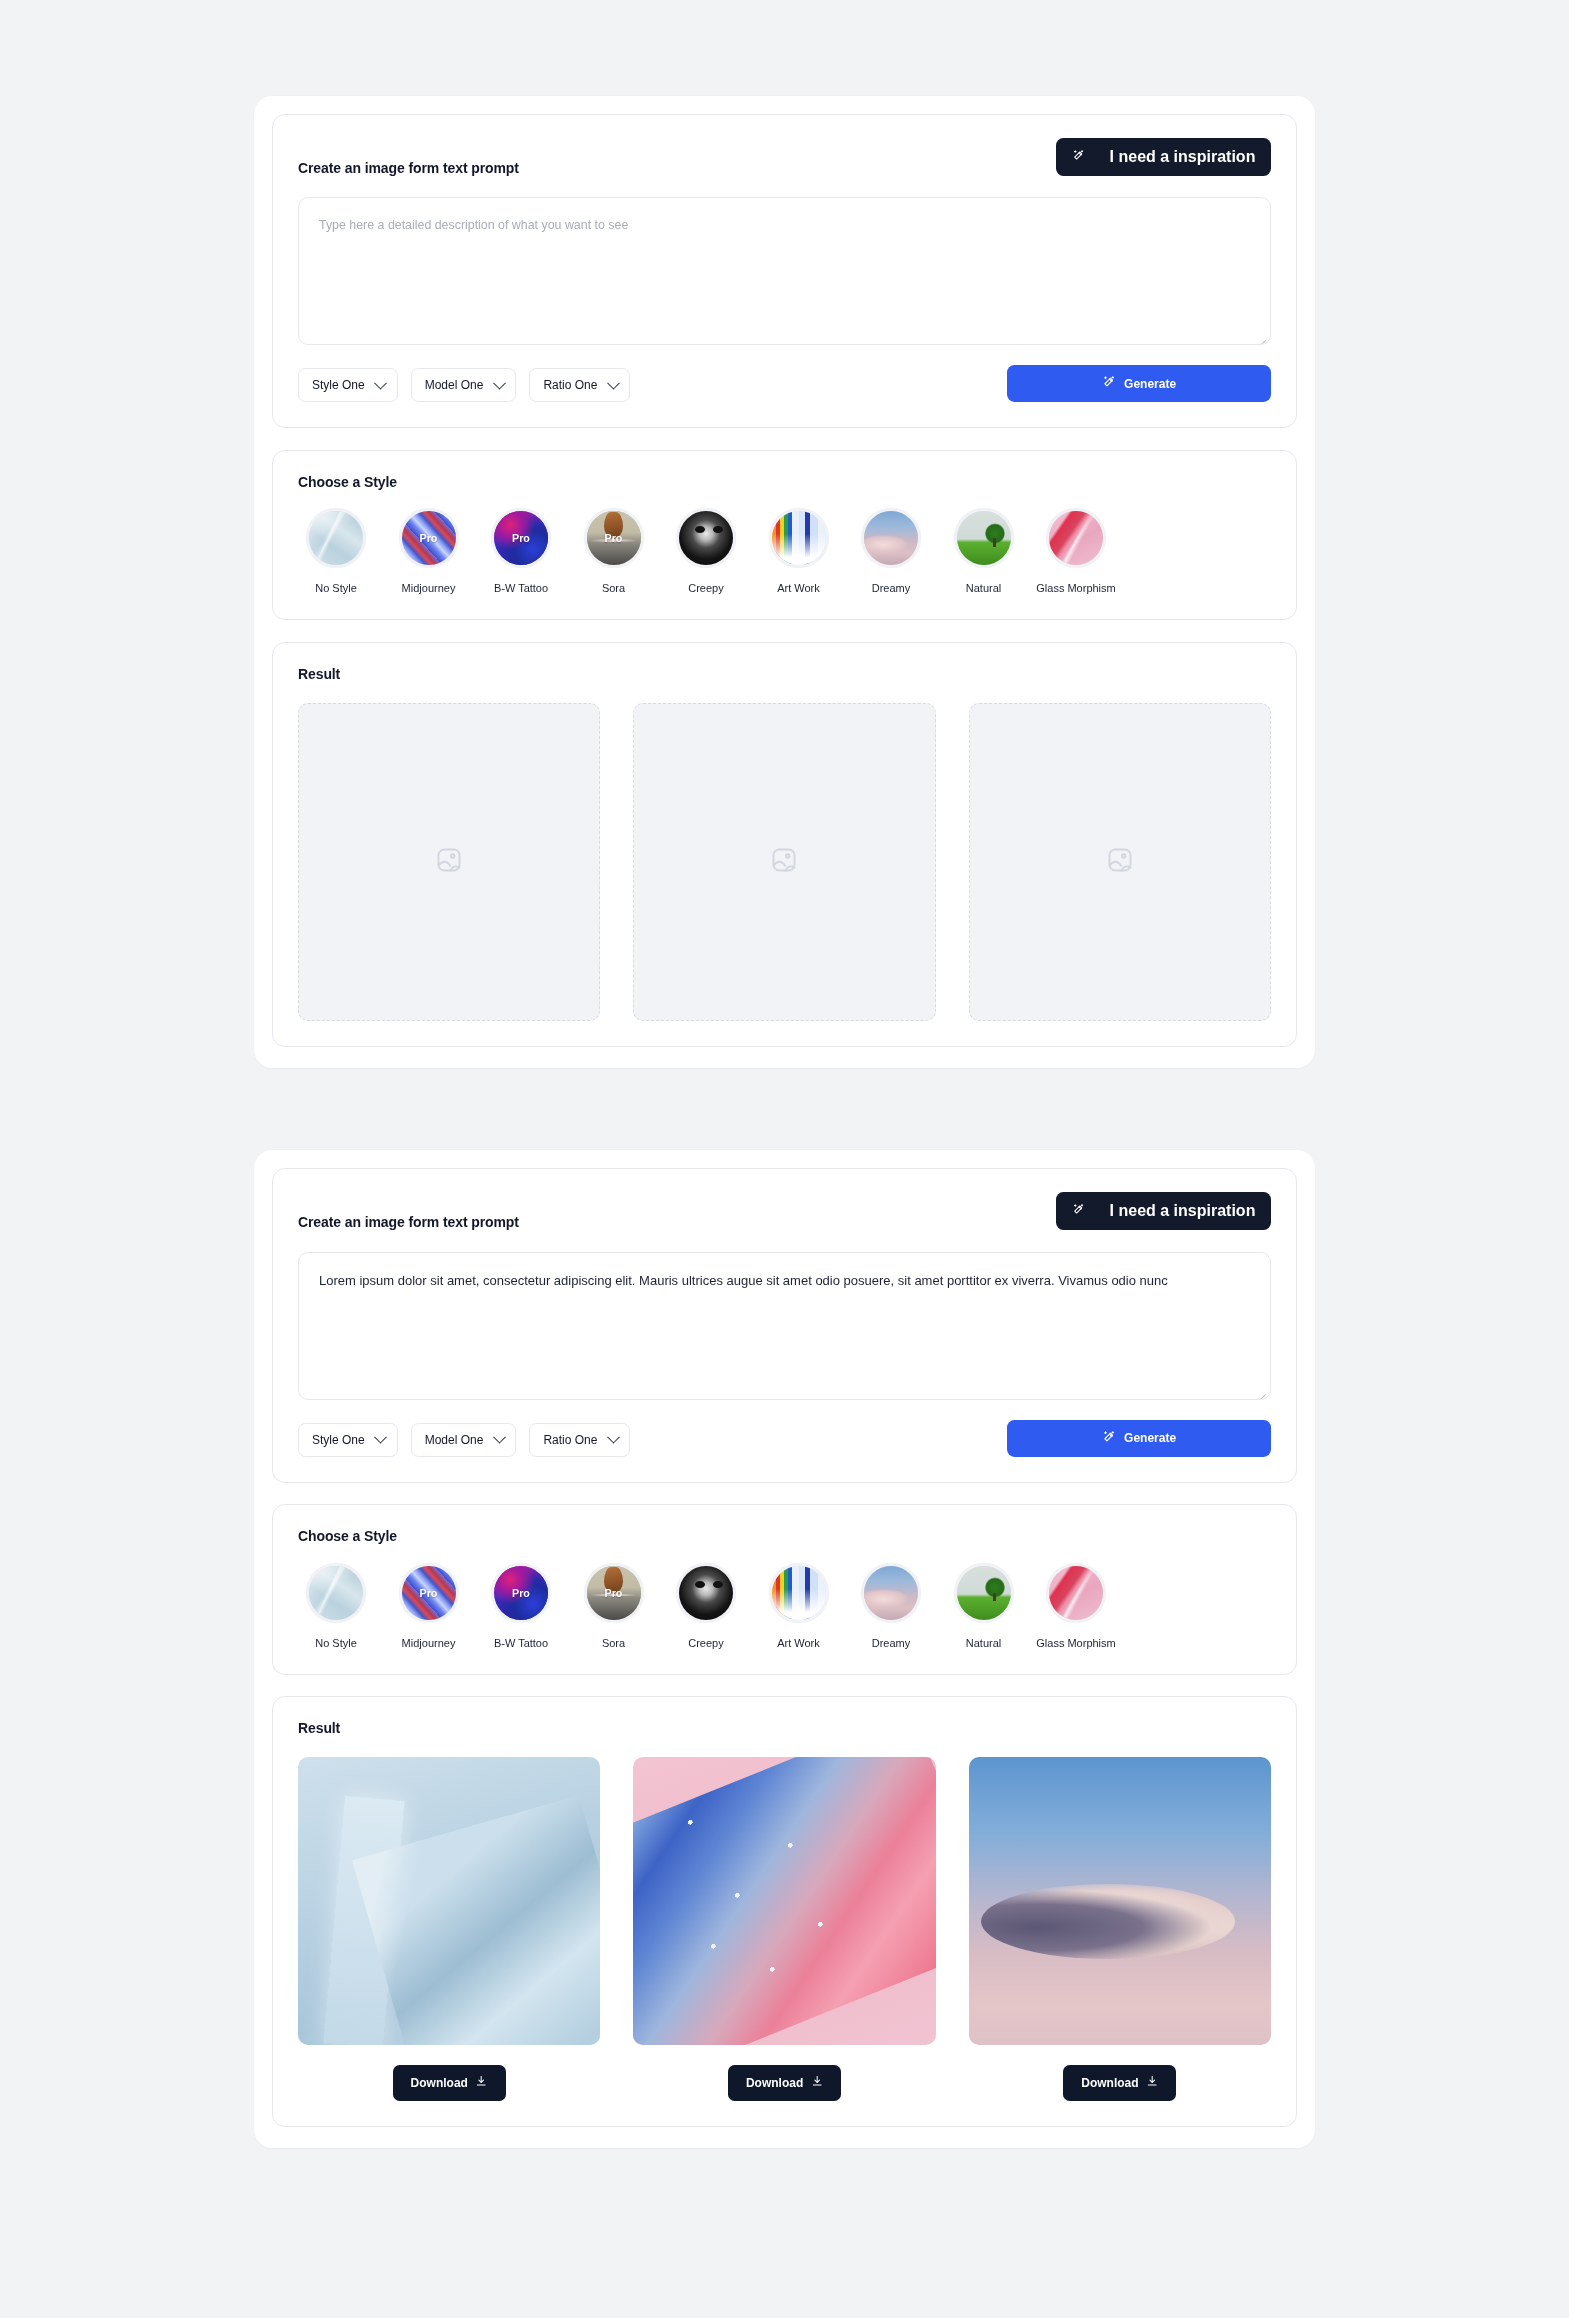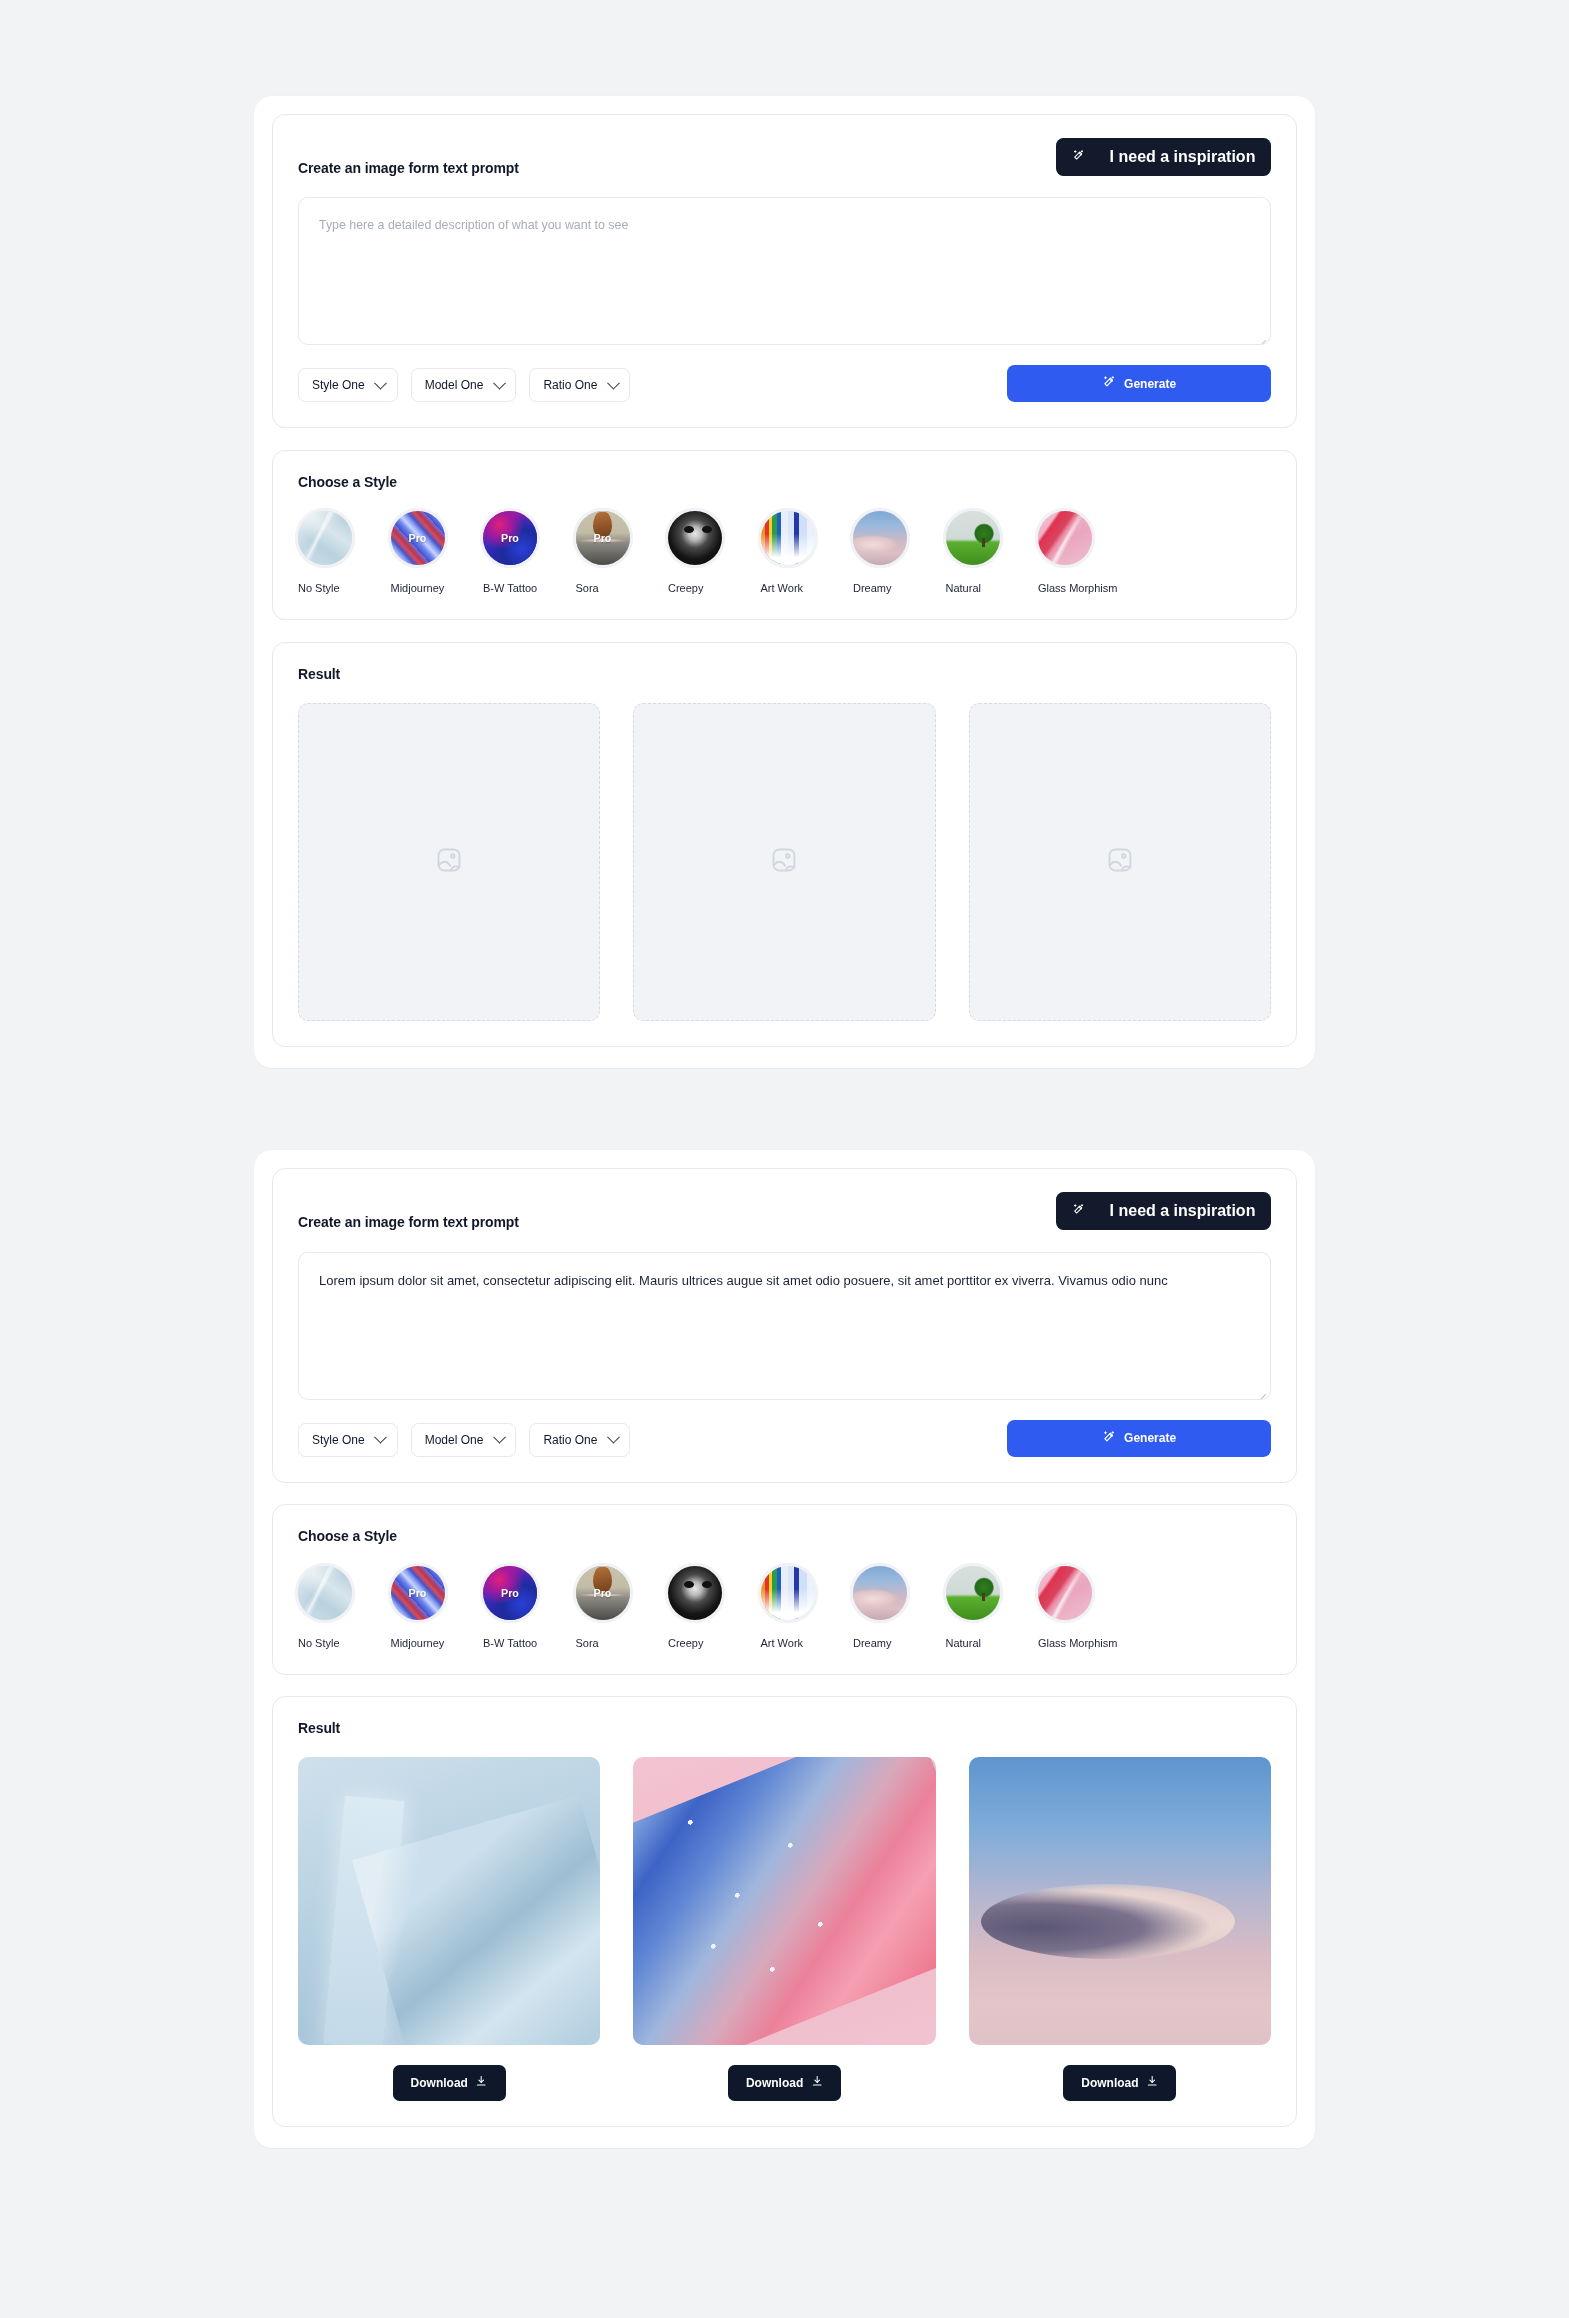--- a/index.html
+++ b/index.html
@@ -156,21 +156,21 @@
   
   .styles-strip {
     display: flex;
     gap: 16.5px;
     margin-top: 5px;
   }
   .style-item {
     width: 76px;
     display: flex;
     flex-direction: column;
-    align-items: flex-start;
+    align-items: center;
     cursor: pointer;
   }
   .style-thumb {
     position: relative;
     width: 54px;
     height: 54px;
     border-radius: 50%;
     overflow: hidden;
     box-shadow: 0 0 0 3.3px #f1f2f5;
     background: #dfe3ea;

